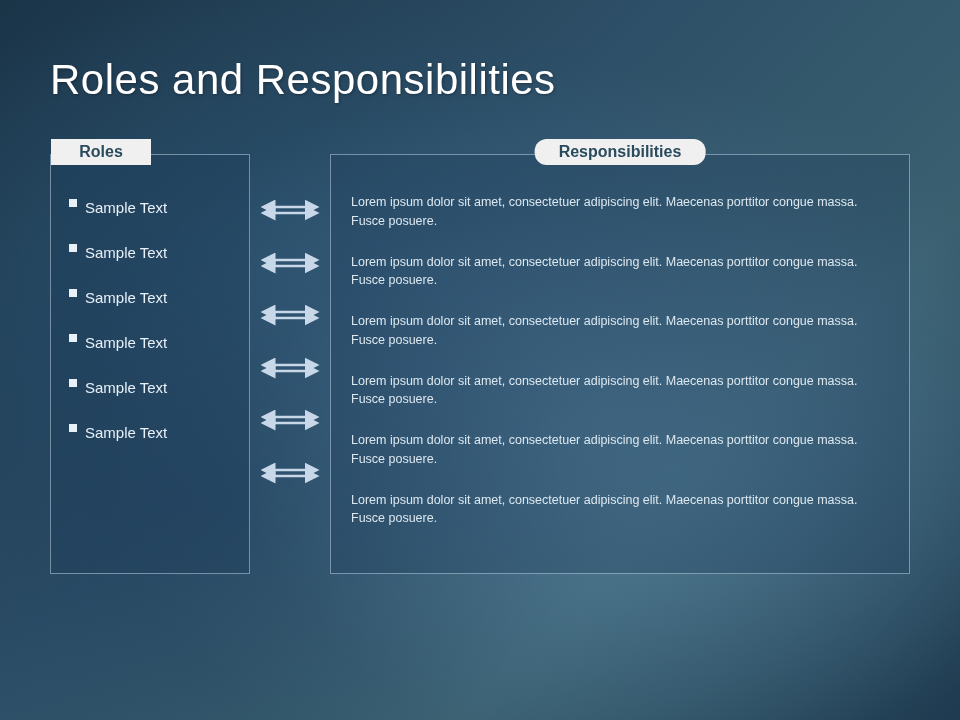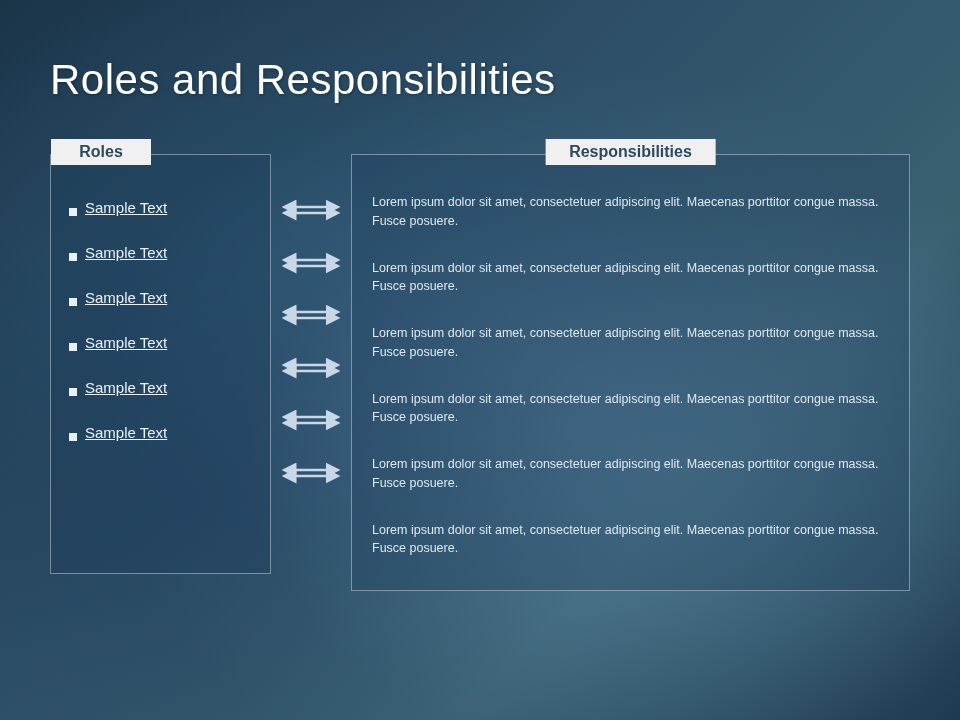--- a/index.html
+++ b/index.html
@@ -55,21 +55,21 @@
     .main-layout {
       display: flex;
       flex-direction: row;
       gap: 0;
       flex: 1;
       align-items: flex-start;
     }
 
     
     .roles-panel {
-      width: 221px;
+      width: 200px;
       flex-shrink: 0;
       border: 1.5px solid rgba(200,220,240,0.5);
       background: rgba(30,60,90,0.35);
       position: relative;
       min-height: 420px;
     }
 
     .roles-header {
       position: absolute;
       top: -16px;
@@ -85,26 +85,25 @@
 
     .roles-list {
       padding: 30px 10px 20px 10px;
       display: flex;
       flex-direction: column;
       gap: 0;
     }
 
     .role-item {
       display: flex;
-      align-items: flex-end;
+      align-items: flex-start;
       gap: 8px;
       padding: 14px 8px;
       color: #e8f0f8;
       font-size: 15px;
-      text-decoration: underline;
     }
 
     .role-bullet {
       width: 8px;
       height: 8px;
       background: #e8f0f8;
       flex-shrink: 0;
     }
 
     
@@ -144,27 +143,28 @@
       top: -16px;
       left: 50%;
       transform: translateX(-50%);
       background: #f0f0f0;
       color: #2a4a5e;
       font-size: 16px;
       font-weight: 600;
       padding: 4px 24px;
       text-align: center;
       white-space: nowrap;
+      border-radius: 12px;
     }
 
     .responsibilities-list {
       padding: 30px 20px 20px 20px;
       display: flex;
       flex-direction: column;
-      gap: 6px;
+      gap: 0;
     }
 
     .responsibility-item {
       padding: 8px 0 12px 0;
       color: #dce8f0;
       font-size: 12.5px;
       line-height: 1.5;
       border-bottom: none;
     }
 

